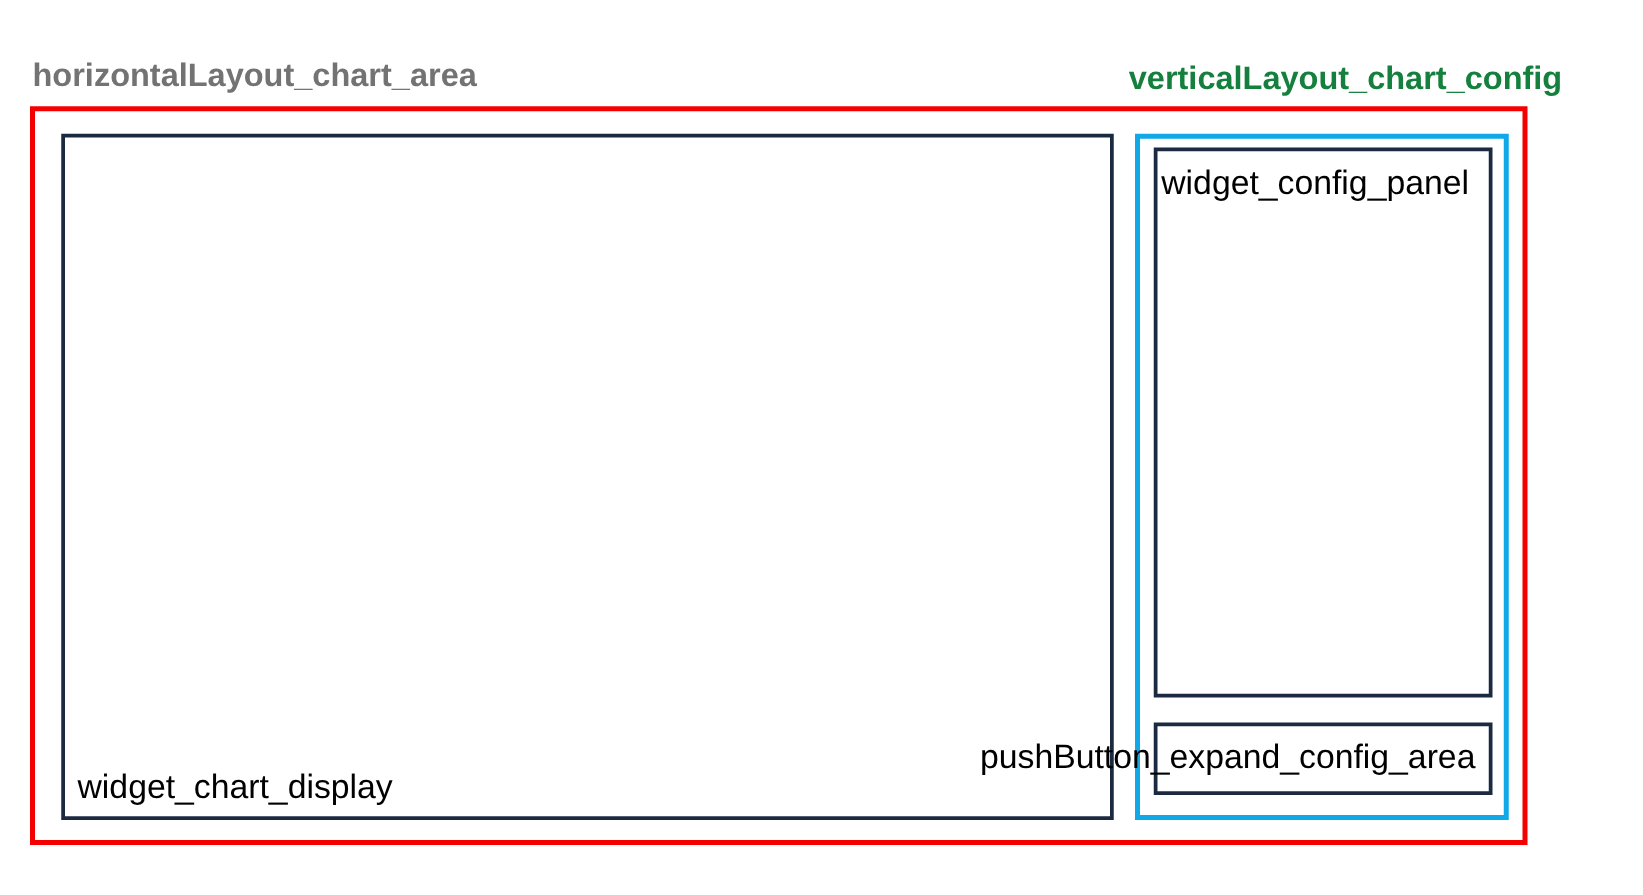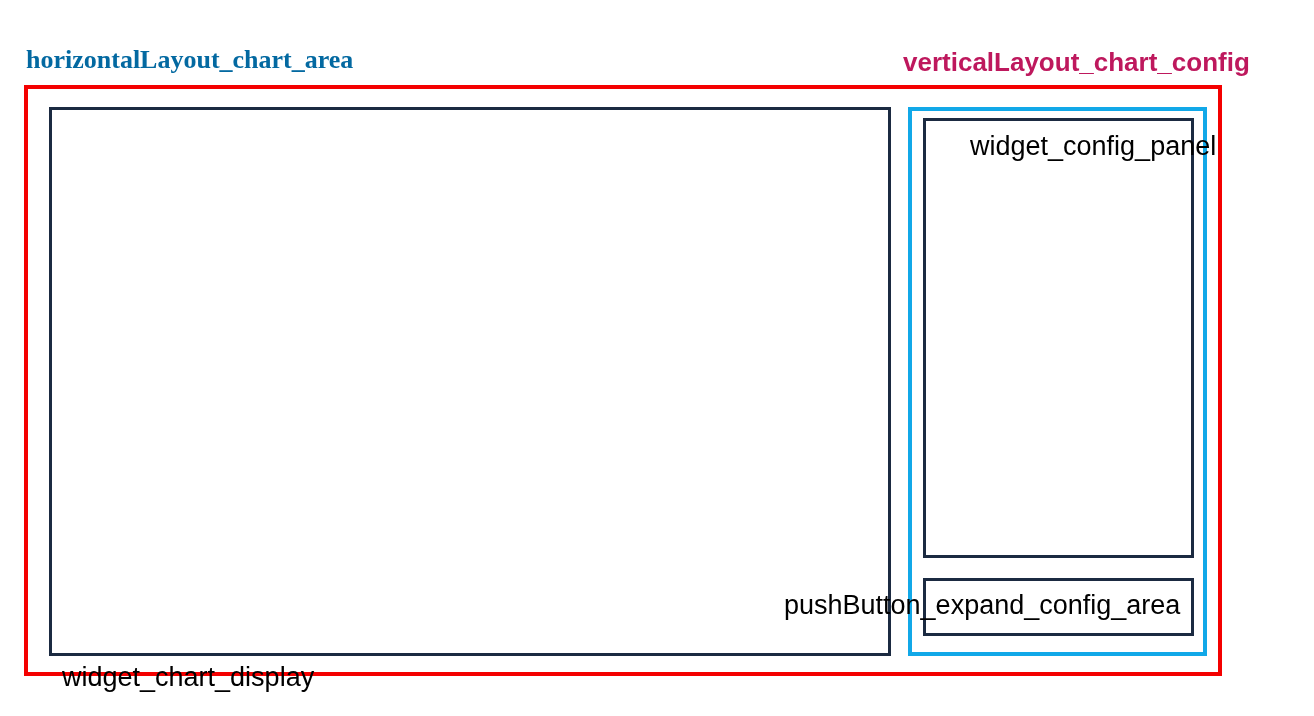--- a/index.html
+++ b/index.html
@@ -28,37 +28,34 @@
   }
   .label-inner {
     font-size: 27px;
     font-weight: normal;
     color: #000000;
   }
 
   #label-horizontal-layout {
     left: 26px;
     top: 47px;
-    color: #0369a1;
-    font-family: Liberation Serif, serif;
+    color: #737373;
   }
   #label-vertical-layout {
     left: 903px;
     top: 49px;
-    color: #be185d;
+    color: #15803d;
   }
   #label-widget-config-panel {
     left: 929px;
     top: 133px;
-    margin-left: 41px;
   }
   #label-widget-chart-display {
     left: 62px;
     top: 616px;
-    margin-top: 48px;
   }
   #label-pushbutton-expand {
     left: 784px;
     top: 592px;
   }
 
   
   .box {
     position: absolute;
     box-sizing: border-box;

